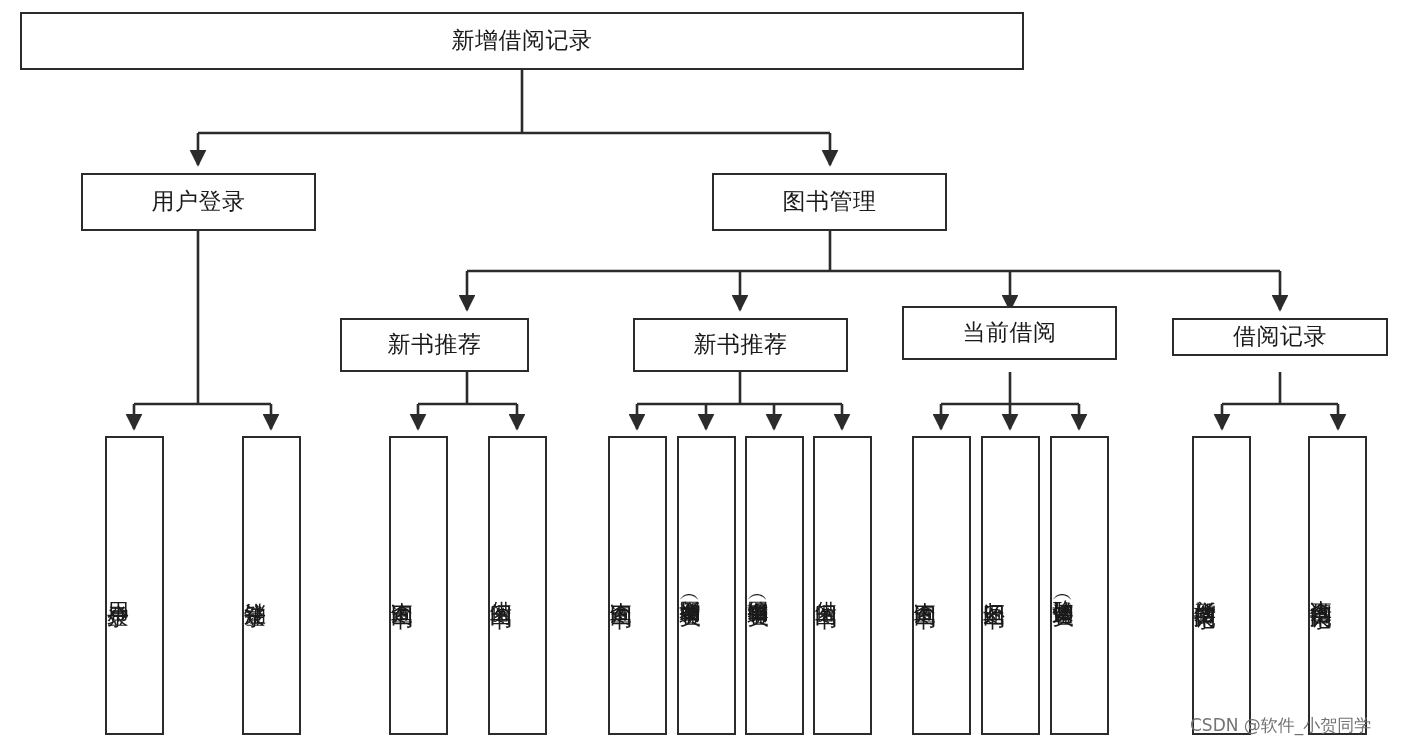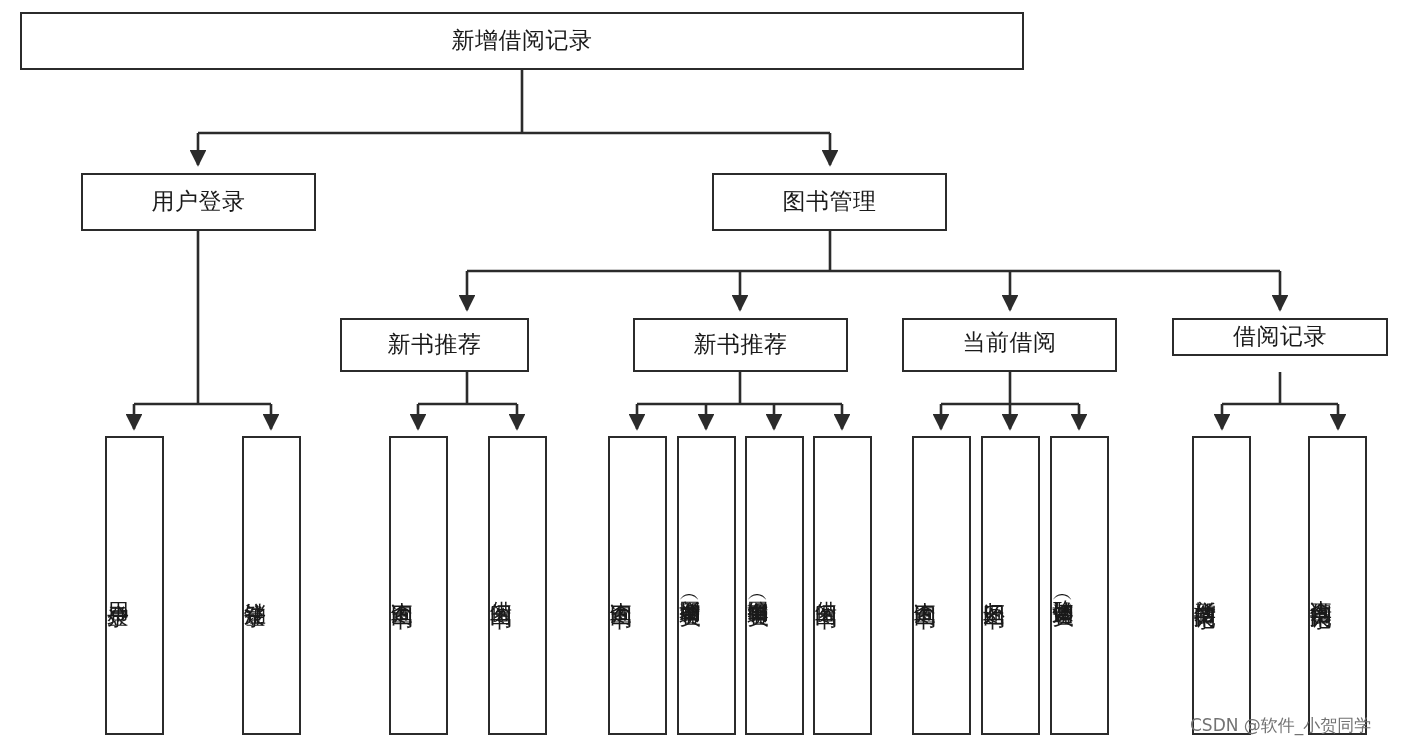--- a/index.html
+++ b/index.html
@@ -145,21 +145,21 @@
   <div class="node h" style="left:712px; top:173px; width:235px; height:58px;">
     <span class="node-label">图书管理</span>
   </div>
 
   <div class="node h" style="left:340px; top:318px; width:189px; height:54px;">
     <span class="node-label">新书推荐</span>
   </div>
   <div class="node h" style="left:633px; top:318px; width:215px; height:54px;">
     <span class="node-label">新书推荐</span>
   </div>
-  <div class="node h" style="left:902px; top:318px; width:215px; height:54px;font-family:Liberation Mono, monospace;">
+  <div class="node h" style="left:902px; top:306px; width:215px; height:54px;">
     <span class="node-label">当前借阅</span>
   </div>
   <div class="node h" style="left:1172px; top:318px; width:216px; height:38px;">
     <span class="node-label">借阅记录</span>
   </div>
 
   <div class="node v" style="left:105px; top:436px; width:59px; height:299px;">
     <span class="node-label">用户登录</span>
   </div>
   <div class="node v" style="left:242px; top:436px; width:59px; height:299px;">

